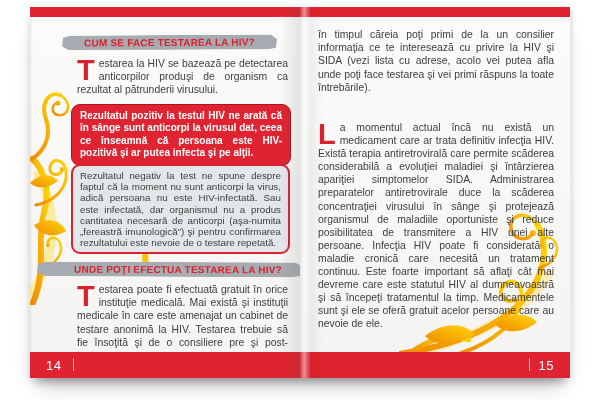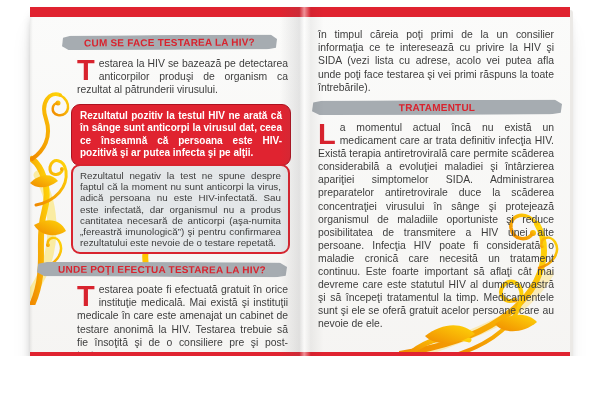--- a/index.html
+++ b/index.html
@@ -1,16 +1,16 @@
 <!DOCTYPE html>
 <html><head>
 <meta charset="utf-8">
 <style>
   html,body{margin:0;padding:0;background:#ffffff;}
-  .stage{position:relative;width:600px;height:356px;background:#ffffff;overflow:hidden;
+  .stage{position:relative;width:600px;height:400px;background:#ffffff;overflow:hidden;
          font-family:"Liberation Sans", sans-serif;}
   .booklet{position:absolute;left:30px;top:7px;width:540px;height:371px;border-radius:3px;
            background:linear-gradient(180deg,#fbfbfa,#f5f4f2);
            box-shadow:0 7px 10px -4px rgba(0,0,0,.38), 0 16px 24px -10px rgba(0,0,0,.22),
                       inset 2px 0 3px -1px rgba(0,0,0,.08);}
   .booklet::after{content:"";position:absolute;right:-3px;top:3px;bottom:2px;width:3px;
            background:#ebe9e6;border-radius:0 3px 3px 0;}
   .page{position:absolute;top:0;bottom:0;width:270px;overflow:hidden;}
   .page-left{left:0;}
   .page-right{left:270px;}
@@ -76,21 +76,21 @@
       </div>
 
       <div class="para" style="left:47px;width:211px;top:50px;">
         <span class="dropcap">T</span><span>estarea la HIV se bazează pe detectarea anticorpilor produşi de organism ca rezultat al pătrunderii virusului.</span>
       </div>
 
       <div class="redbox" style="left:41px;width:202px;top:97px;">Rezultatul pozitiv la testul HIV ne arată că în sânge sunt anticorpi la virusul dat, ceea ce înseamnă că persoana este HIV-pozitivă şi ar putea infecta şi pe alţii.</div>
 
       <div class="graybox" style="left:41px;width:201px;top:157px;">Rezultatul negativ la test ne spune despre faptul că la moment nu sunt anticorpi la virus, adică persoana nu este HIV-infectată. Sau este infectată, dar organismul nu a produs cantitatea necesară de anticorpi (aşa-numita „fereastră imunologică”) şi pentru confirmarea rezultatului este nevoie de o testare repetată.</div>
 
-      <div class="banner" style="left:7px;width:250px;top:255px;transform:rotate(.2deg);">
+      <div class="banner" style="left:7px;width:250px;top:255px;transform:rotate(.2deg);padding-left:16px;">
         <span>UNDE POŢI EFECTUA TESTAREA LA HIV?</span>
       </div>
 
       <div class="para" style="left:47px;width:211px;top:276px;">
         <span class="dropcap">T</span><span>estarea poate fi efectuată gratuit în orice instituţie medicală. Mai există şi instituţii medicale în care este amenajat un cabinet de testare anonimă la HIV. Testarea trebuie să fie însoţită şi de o consiliere pre şi post-testare</span>
       </div>
 
       <div class="bottom-bar">
         <div class="pagenum" style="left:16px;">14</div>
         <div class="bar-divider" style="left:43px;"></div>
@@ -114,23 +114,20 @@
         <path d="M 26 132 C 44 118 64 118 76 130 C 58 142 36 142 26 132 Z" fill="url(#g2)"></path>
         <path d="M 96 120 C 112 108 128 108 138 118 C 124 130 104 130 96 120 Z" fill="url(#g2)"></path>
         <path d="M 140 64 C 154 60 162 48 156 38 C 151 30 140 34 143 42" fill="none" stroke="url(#g2)" stroke-width="2.5" stroke-linecap="round"></path>
         <circle cx="134" cy="29" r="3" fill="url(#g2)"></circle>
         <circle cx="116" cy="96" r="2.5" fill="url(#g2)"></circle>
         <circle cx="143" cy="42" r="2" fill="url(#g2)"></circle>
       </svg>
 
       <div class="para" style="left:18px;width:236px;top:21px;">în timpul căreia poţi primi de la un consilier informaţia ce te interesează cu privire la HIV şi SIDA (vezi lista cu adrese, acolo vei putea afla unde poţi face testarea şi vei primi răspuns la toate întrebările).</div>
 
-      <div class="banner" style="left:12px;width:250px;top:93px;transform:rotate(-.2deg);">
-        <span>TRATAMENTUL</span>
-      </div>
 
       <div class="para" style="left:18px;width:236px;top:114px;line-height:13.1px;">
         <span class="dropcap">L</span><span>a momentul actual încă nu există un medicament care ar trata definitiv infecţia HIV. Există terapia antiretrovirală care permite scăderea considerabilă a evoluţiei maladiei şi întârzierea apariţiei simptomelor SIDA. Administrarea preparatelor antiretrovirale duce la scăderea concentraţiei virusului în sânge şi protejează organismul de maladiile oportuniste şi reduce posibilitatea de transmitere a HIV unei alte persoane. Infecţia HIV poate fi considerată o maladie cronică care necesită un tratament continuu. Este foarte important să aflaţi cât mai devreme care este statutul HIV al dumneavoastră şi să începeţi tratamentul la timp. Medicamentele sunt şi ele se oferă gratuit acelor persoane care au nevoie de ele.</span>
       </div>
 
       <div class="bottom-bar">
         <div class="bar-divider" style="right:40px;"></div>
         <div class="pagenum" style="right:16px;">15</div>
       </div>
     </div>

